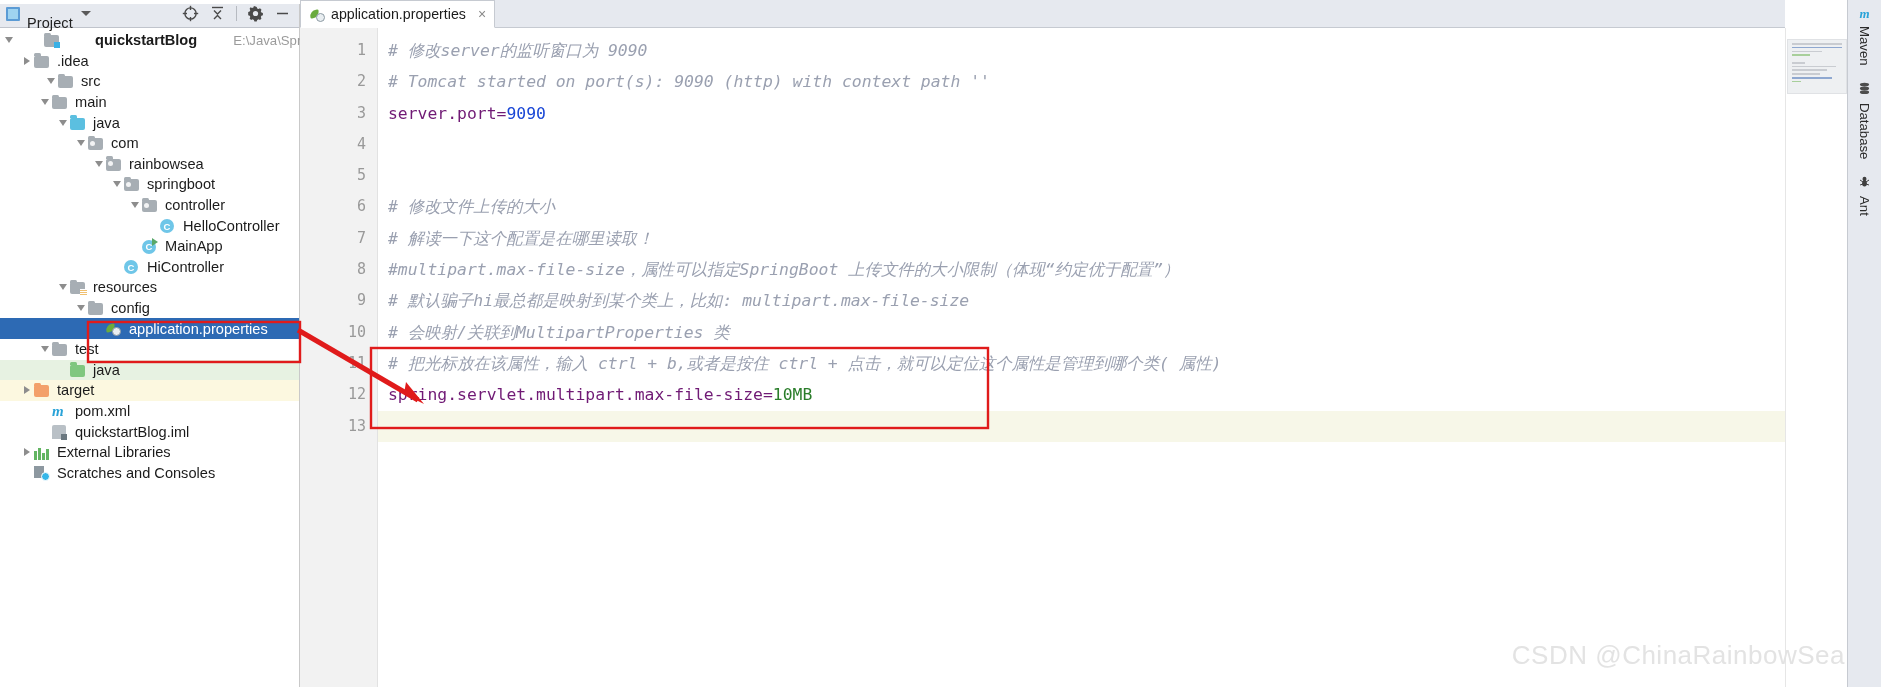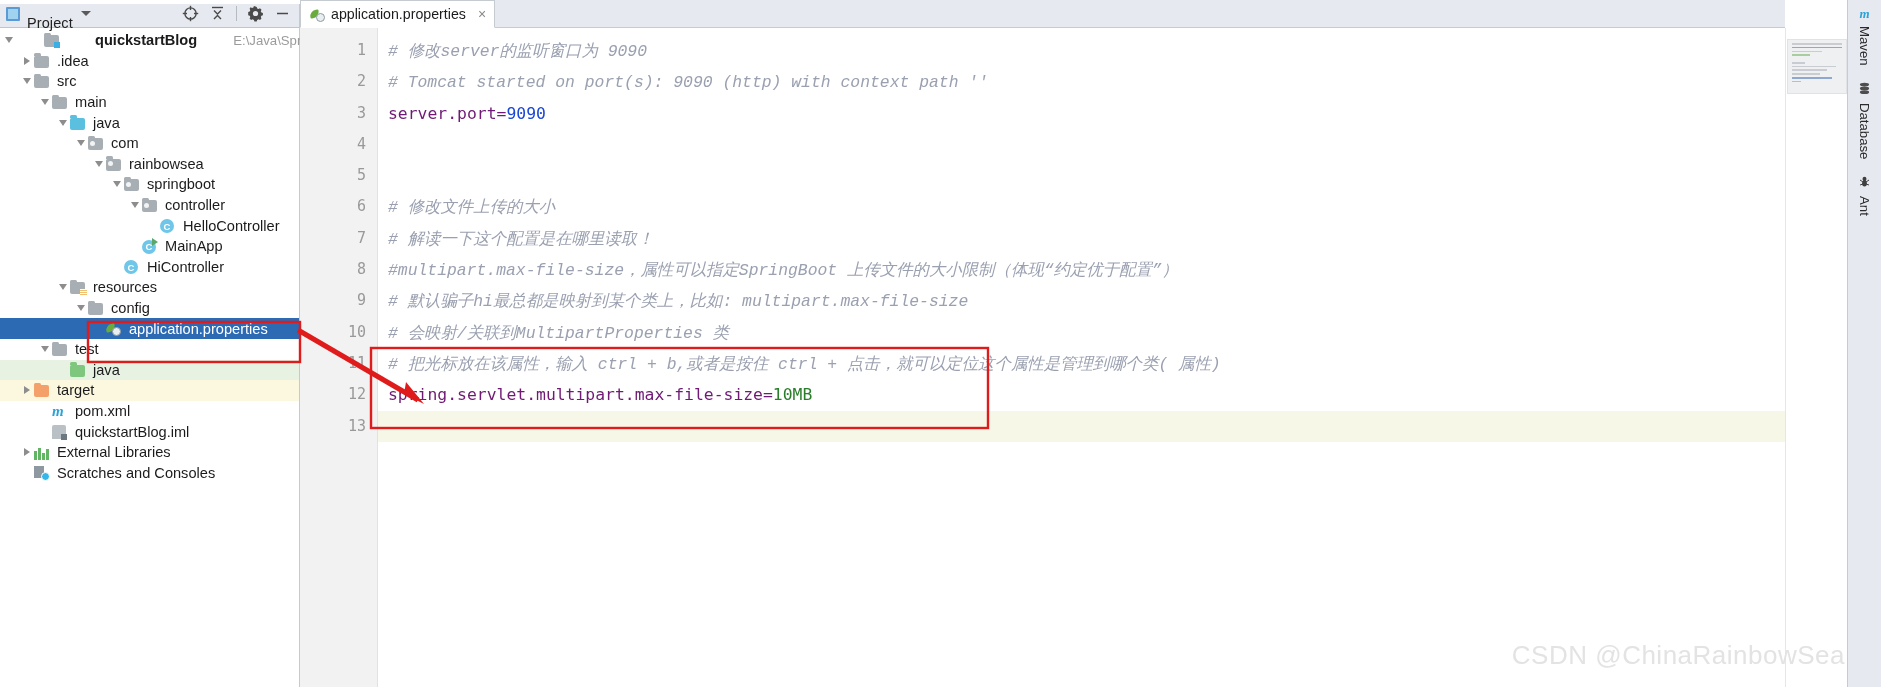--- a/index.html
+++ b/index.html
@@ -98,21 +98,21 @@
     padding-top: 7px; text-align: right; position: relative;
   }
   .gnum { height: 31.3px; line-height: 31.3px; font-size: 15px; color: #999999;
           font-family: "DejaVu Sans Mono", monospace; padding-right: 11px; }
   #code {
     flex: 1; padding-top: 7px; position: relative;
     font-family: "DejaVu Sans Mono", monospace;
   }
   .cline { height: 31.3px; line-height: 31.3px; font-size: 16.4px; white-space: pre; padding-left: 10px; }
   .cline.hl { background: #f7f7e8; }
-  .cmt { color: #9aa0b0; font-style: italic; font-family: Liberation Mono, monospace; }
+  .cmt { color: #9aa0b0; font-style: italic; }
   .key { color: #701a75; }
   .num { color: #1a47d6; }
   .grn { color: #2a7d2a; }
 
   
   #annot { position: absolute; left: 0; top: 0; width: 1881px; height: 687px; pointer-events: none; }
 
   
   #right-stripe {
     position: absolute; right: 0; top: 0; width: 96px; height: 687px; background: #fff;
@@ -198,21 +198,21 @@
         </div>
         <div class="row" style="padding-left: 20px;">
           <span class="arrow">
             <span class="arr-r"></span>
           </span>
           <span class="ic" style="width:19px;display:flex;align-items:center">
             <span class="folder"></span>
           </span>
           <span class="lbl">.idea</span>
         </div>
-        <div class="row" style="padding-left: 20px;">
+        <div class="row" style="padding-left: 20px; margin-left: 24px;">
           <span class="arrow">
             <span class="arr-d"></span>
           </span>
           <span class="ic" style="width:19px;display:flex;align-items:center">
             <span class="folder"></span>
           </span>
           <span class="lbl">src</span>
         </div>
         <div class="row" style="padding-left: 38px;">
           <span class="arrow">

